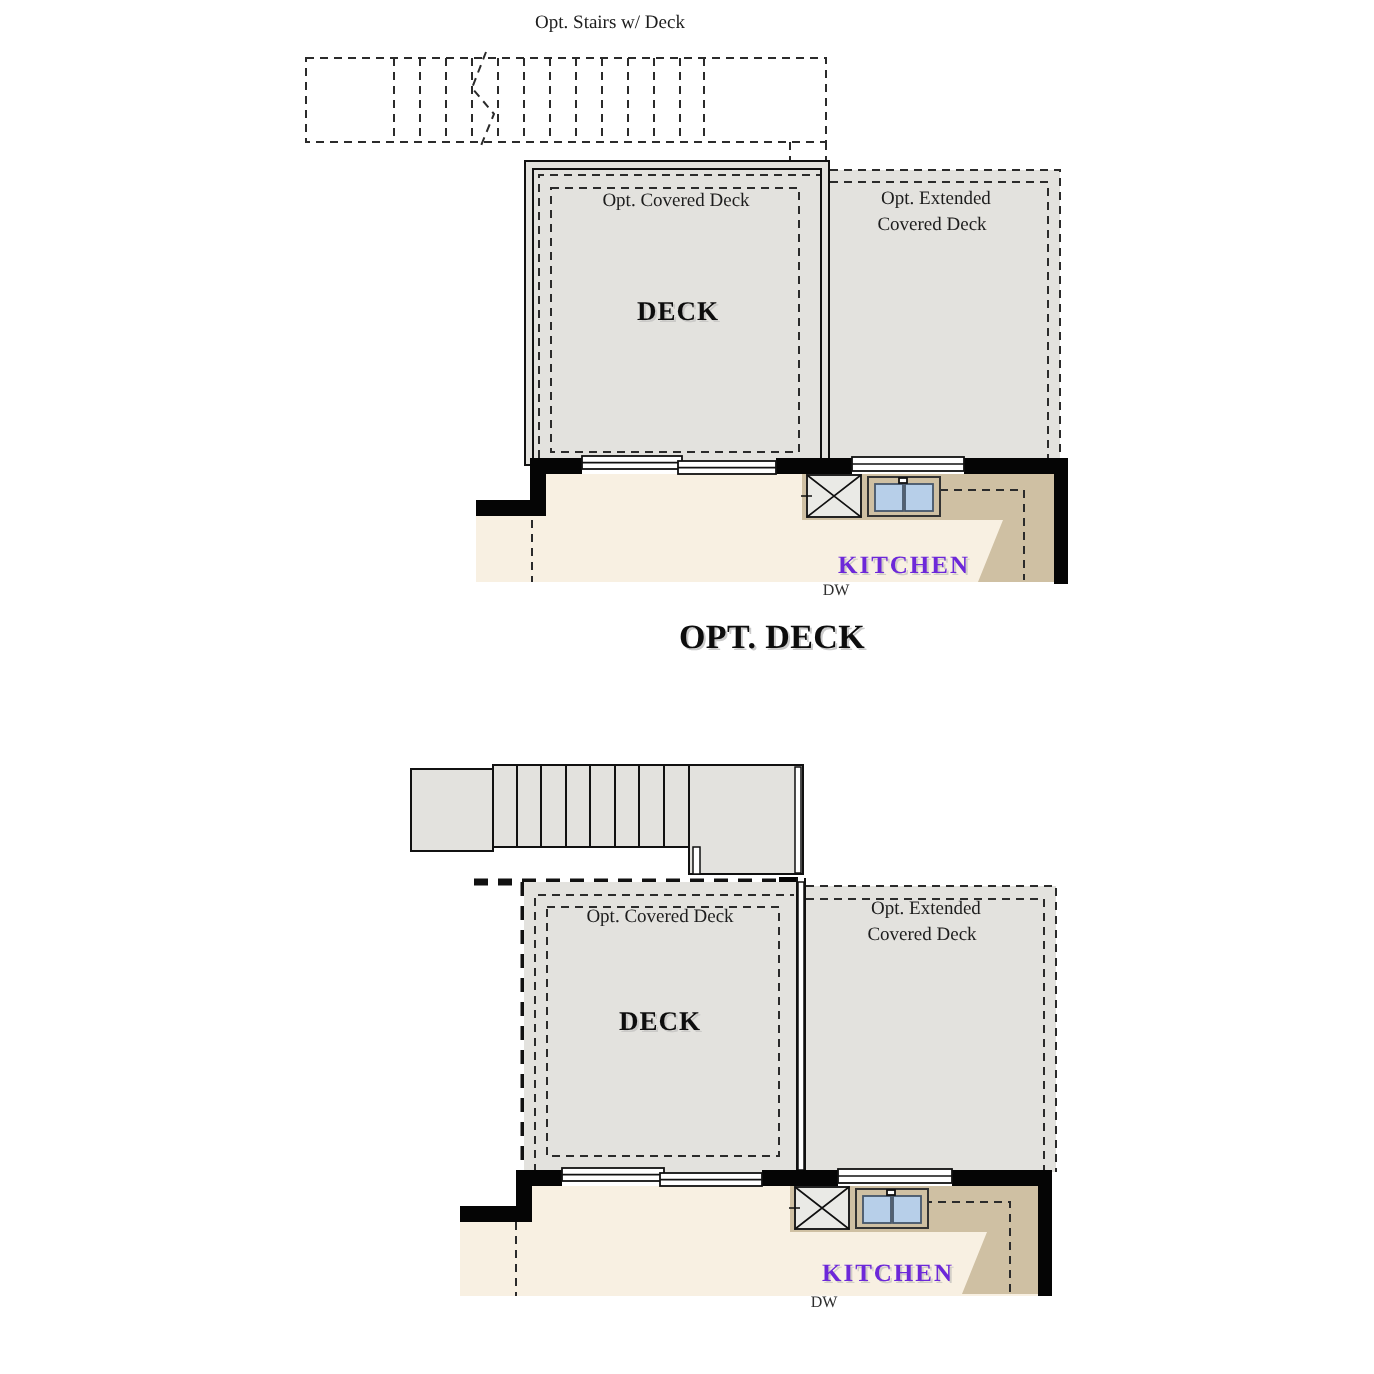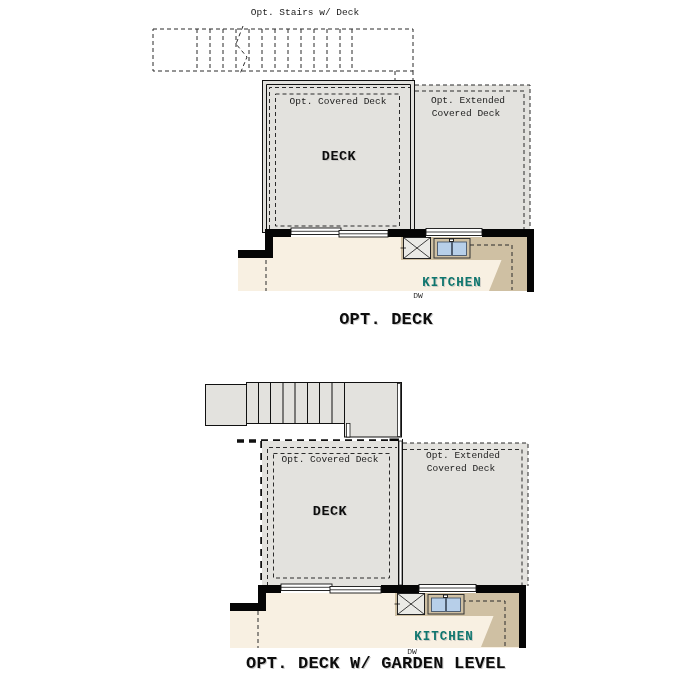--- a/index.html
+++ b/index.html
@@ -1,17 +1,17 @@
 <!DOCTYPE html>
 <html><head>
 <meta charset="utf-8">
 <style>
   html,body{margin:0;padding:0;background:#fff;}
   .canvas{position:relative;width:687px;height:687px;background:#fff;overflow:hidden;
-          font-family:Liberation Mono, monospace;}
+          font-family:Liberation Serif, serif;}
   .canvas svg{position:absolute;left:0;top:0;}
 
   
   .dash{fill:none;stroke:#2b2b2b;stroke-width:1;stroke-dasharray:4 3;}
   .dashb{fill:none;stroke:#111;stroke-width:3.5;stroke-dasharray:7 5;}
   .sol{fill:none;stroke:#111;stroke-width:1;}
   .thin{fill:none;stroke:#111;stroke-width:.8;}
   .wall{fill:#050505;}
   .win{fill:#ffffff;stroke:#111;stroke-width:.9;}
   .gray{fill:#e3e2de;}
@@ -19,21 +19,21 @@
   .tan{fill:#cfc0a3;}
   .dwbox{fill:#eaeae6;stroke:#222;stroke-width:1;}
   .blue{fill:#b7cfe9;stroke:#45566b;stroke-width:.9;}
   .gap{fill:#fff;stroke:#111;stroke-width:.75;}
 
   
   .lbl{position:absolute;transform:translate(-50%,-50%);white-space:nowrap;color:#1c1c1c;}
   .lbl-sm{font-size:9.5px;}
   .lbl-deck{font-size:13.5px;font-weight:bold;letter-spacing:.5px;color:#0d0d0d;
             text-shadow:1px 1px 0 rgba(170,170,170,.45);}
-  .lbl-room{font-size:12.5px;font-weight:bold;letter-spacing:1px;color:#0f766e;
+  .lbl-room{font-size:12.5px;font-weight:bold;letter-spacing:1px;color:#6d28d9;
             text-shadow:1px 1px 0 rgba(170,170,170,.5);}
   .lbl-title{font-size:17px;font-weight:bold;letter-spacing:.2px;color:#0d0d0d;
              text-shadow:1px 1px 0 rgba(160,160,160,.55);}
   .lbl-dw{font-size:8px;color:#2e2e2e;
           text-shadow:0 0 2px #fff,0 0 2px #fff,0 0 1px #fff;margin-top:47px;}
 </style>
 </head>
 <body>
 
 <div class="canvas">
@@ -182,15 +182,14 @@
   <div class="lbl lbl-dw" style="left:418px;top:248px;">DW</div>
   <div class="lbl lbl-room" style="left:452px;top:283px;">KITCHEN</div>
   <div class="lbl lbl-title" style="left:386px;top:303px;margin-top:16px;">OPT. DECK</div>
 
   <div class="lbl lbl-sm" style="left:330px;top:459px;">Opt. Covered Deck</div>
   <div class="lbl lbl-sm" style="left:463px;top:455px;">Opt. Extended</div>
   <div class="lbl lbl-sm" style="left:461px;top:468px;">Covered Deck</div>
   <div class="lbl lbl-deck" style="left:330px;top:511px;">DECK</div>
   <div class="lbl lbl-dw" style="left:412px;top:604px;">DW</div>
   <div class="lbl lbl-room" style="left:444px;top:637px;">KITCHEN</div>
-  <div class="lbl lbl-title" style="left:376px;top:663px;">OPT. DECK W/ GARDEN LEVEL</div>
 
 </div>
 
 </body></html>

